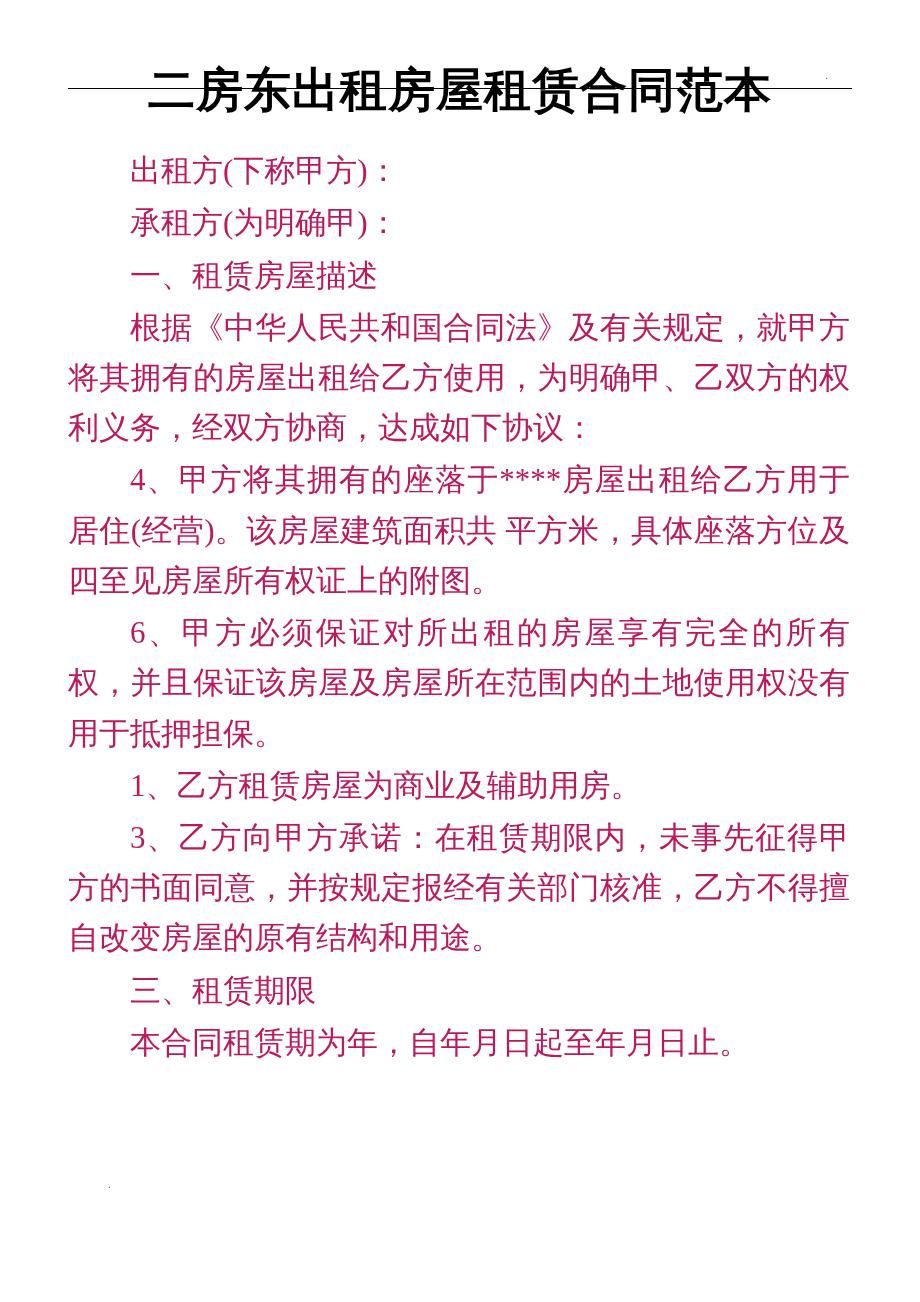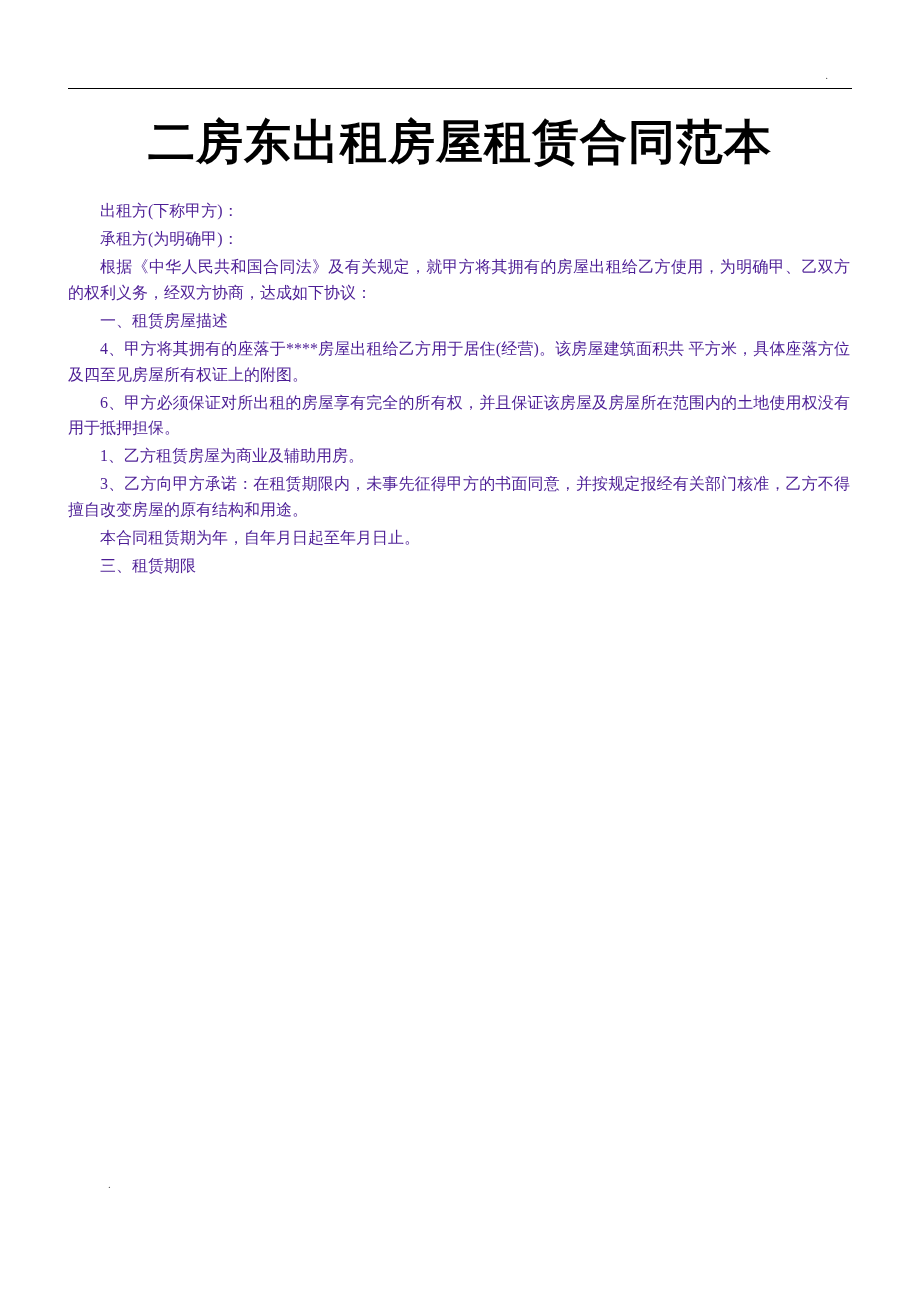--- a/index.html
+++ b/index.html
@@ -33,40 +33,40 @@
   .header-rule {
     position: absolute;
     top: 88px;
     left: 68px;
     width: 784px;
     height: 0;
     border-top: 1px solid #000;
   }
   .doc-title {
     margin: 0;
-    padding-top: 112px;
+    padding-top: 60px;
     font-family: "DejaVu Sans", "Liberation Sans", sans-serif;
     font-weight: bold;
     font-size: 47px;
     line-height: 1.28;
     text-align: center;
     letter-spacing: 1px;
     color: #000;
   }
   .body-block {
     margin-top: 26px;
   }
   p.para {
     margin: 0 2px 2px 0;
-    font-size: 16px;
+    font-size: 31px;
     line-height: 1.62;
     text-align: justify;
     text-justify: inter-ideograph;
     text-indent: 2em;
-    color: #4c1d95;
+    color: #be185d;
   }
   .bottom-dot {
     position: absolute;
     bottom: 112px;
     left: 108px;
     font-size: 11px;
     line-height: 1;
     color: #555;
   }
 </style>
@@ -76,25 +76,25 @@
 <div class="page">
 
   <div class="top-dot">.</div>
   <div class="header-rule"></div>
 
   <h1 class="doc-title">二房东出租房屋租赁合同范本</h1>
 
   <div class="body-block">
     <p class="para">出租方(下称甲方)：</p>
     <p class="para">承租方(为明确甲)：</p>
+    <p class="para">一、租赁房屋描述</p>
     <p class="para">根据《中华人民共和国合同法》及有关规定，就甲方将其拥有的房屋出租给乙方使用，为明确甲、乙双方的权利义务，经双方协商，达成如下协议：</p>
-    <p class="para">一、租赁房屋描述</p>
     <p class="para">4、甲方将其拥有的座落于****房屋出租给乙方用于居住(经营)。该房屋建筑面积共 平方米，具体座落方位及四至见房屋所有权证上的附图。</p>
     <p class="para">6、甲方必须保证对所出租的房屋享有完全的所有权，并且保证该房屋及房屋所在范围内的土地使用权没有用于抵押担保。</p>
     <p class="para">1、乙方租赁房屋为商业及辅助用房。</p>
     <p class="para">3、乙方向甲方承诺：在租赁期限内，未事先征得甲方的书面同意，并按规定报经有关部门核准，乙方不得擅自改变房屋的原有结构和用途。</p>
+    <p class="para">三、租赁期限</p>
     <p class="para">本合同租赁期为年，自年月日起至年月日止。</p>
-    <p class="para">三、租赁期限</p>
   </div>
 
   <div class="bottom-dot">.</div>
 
 </div>
 
 </body></html>

